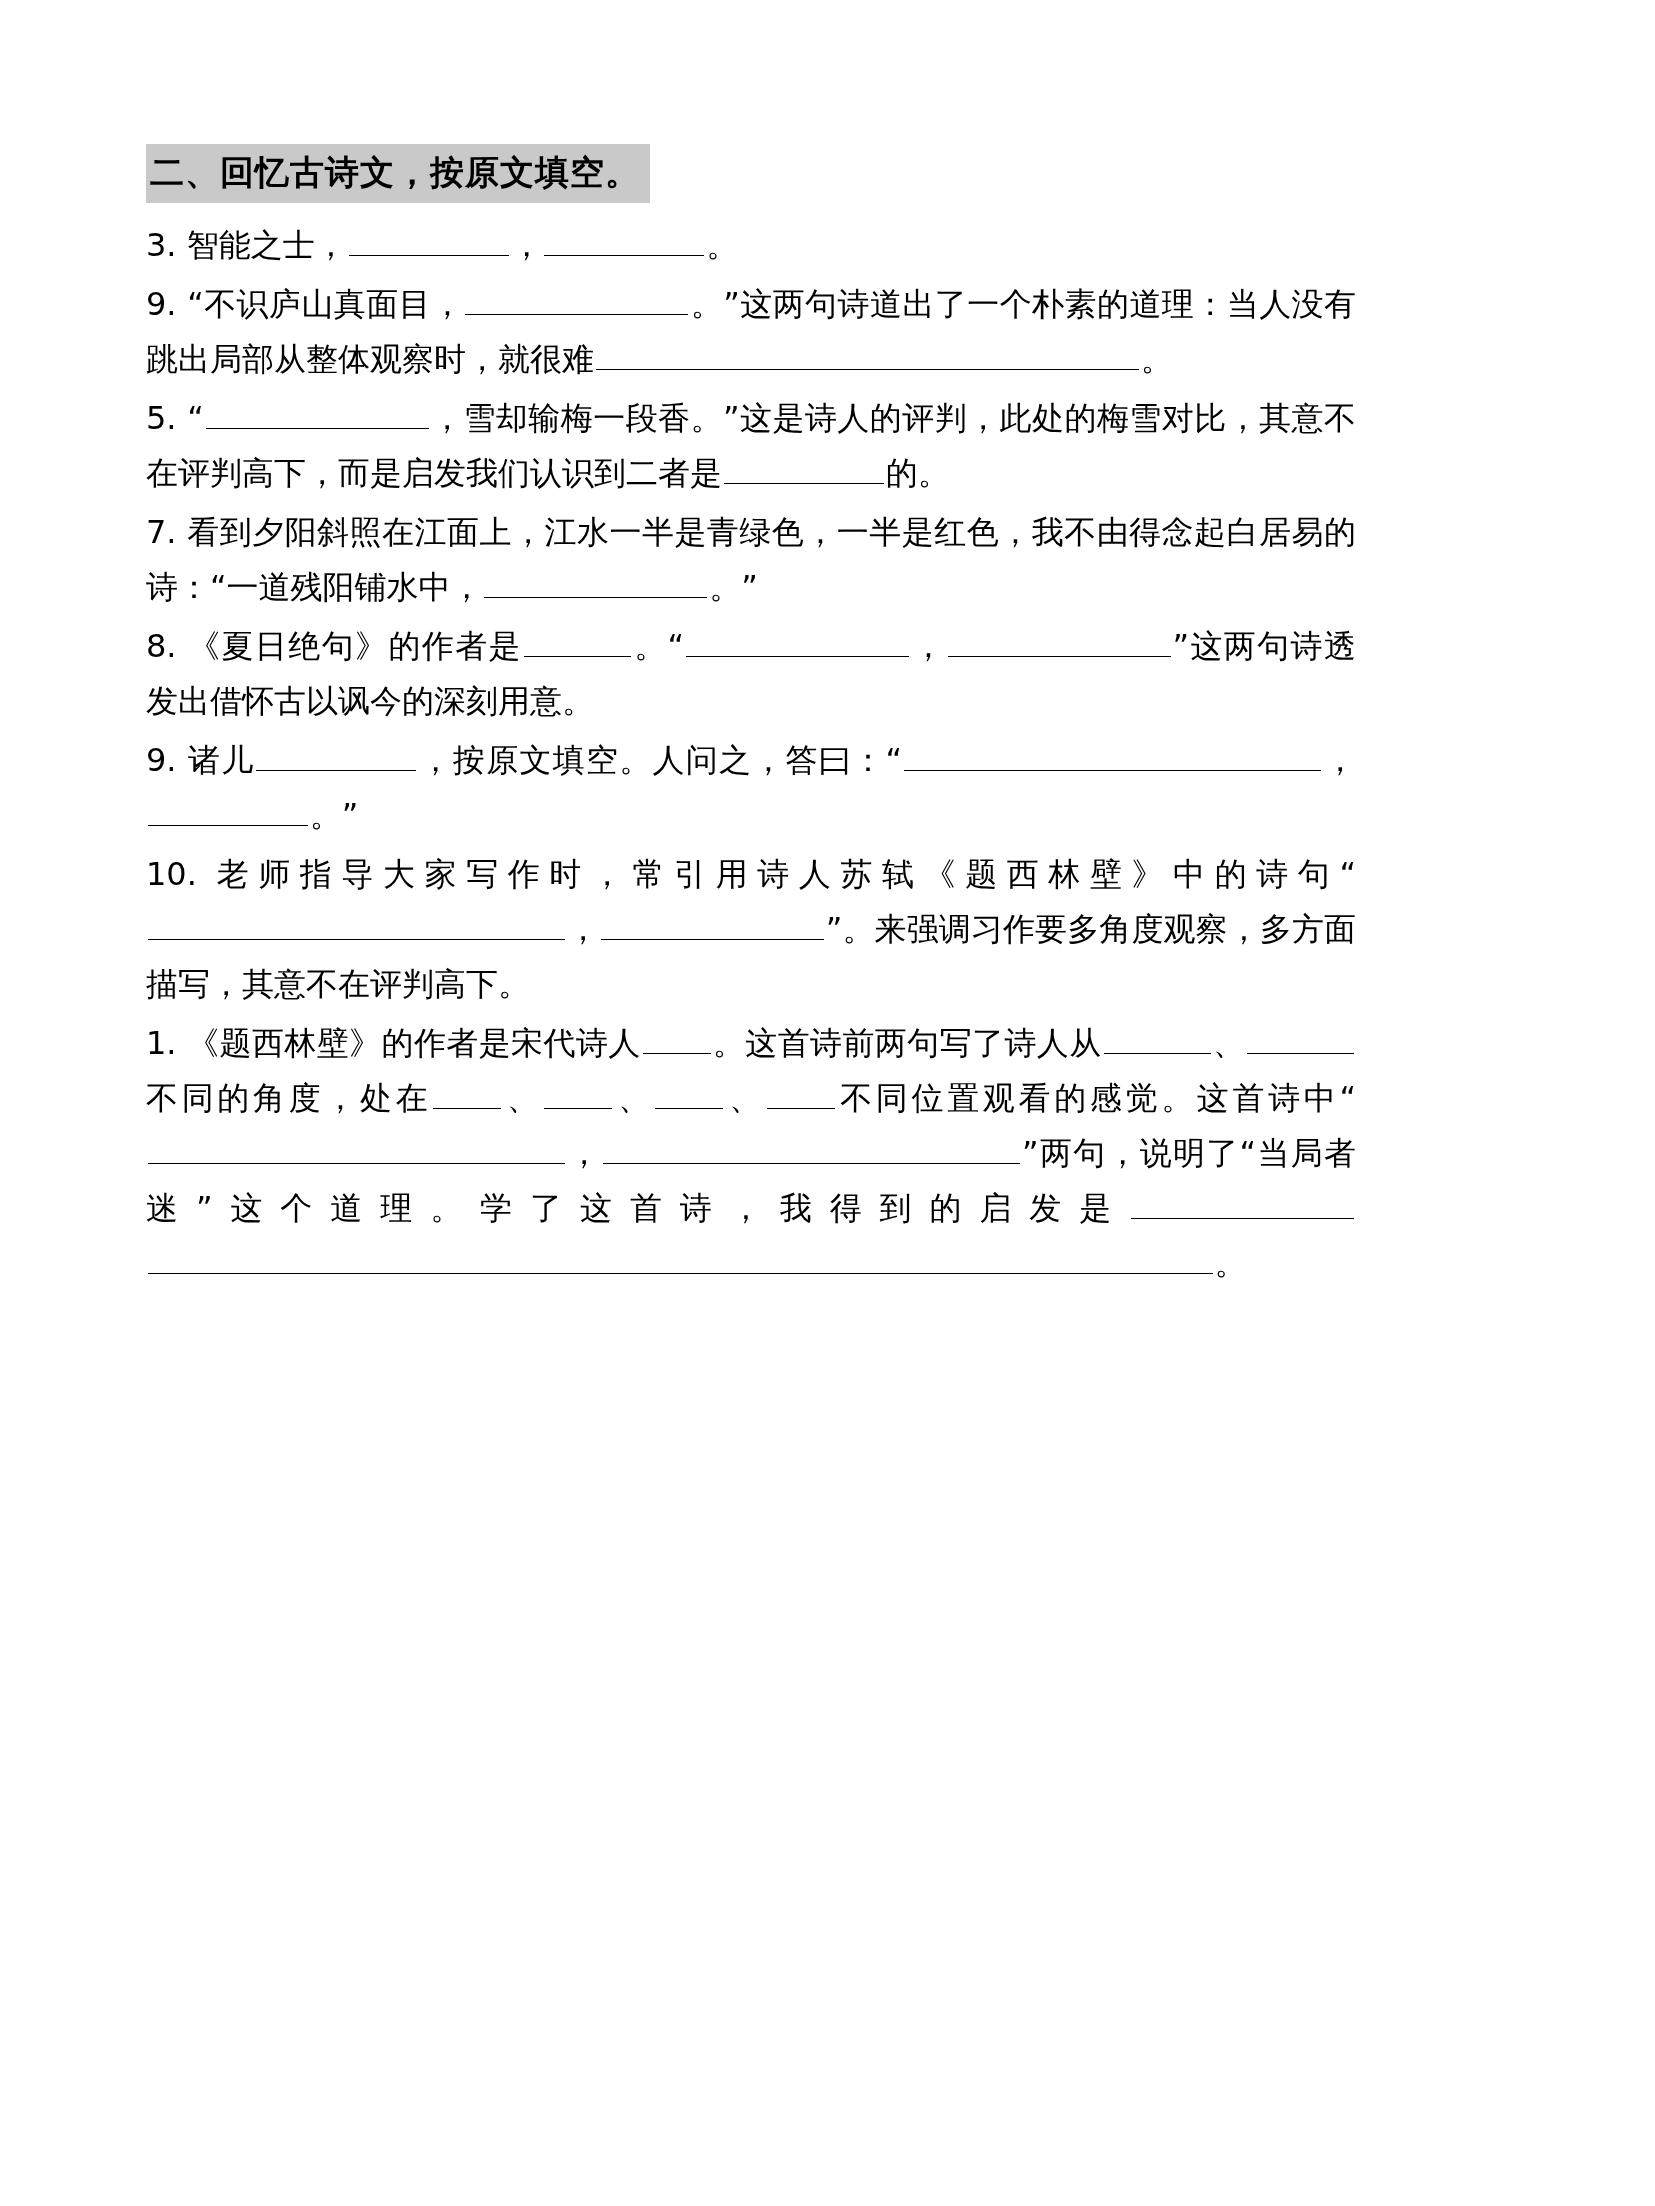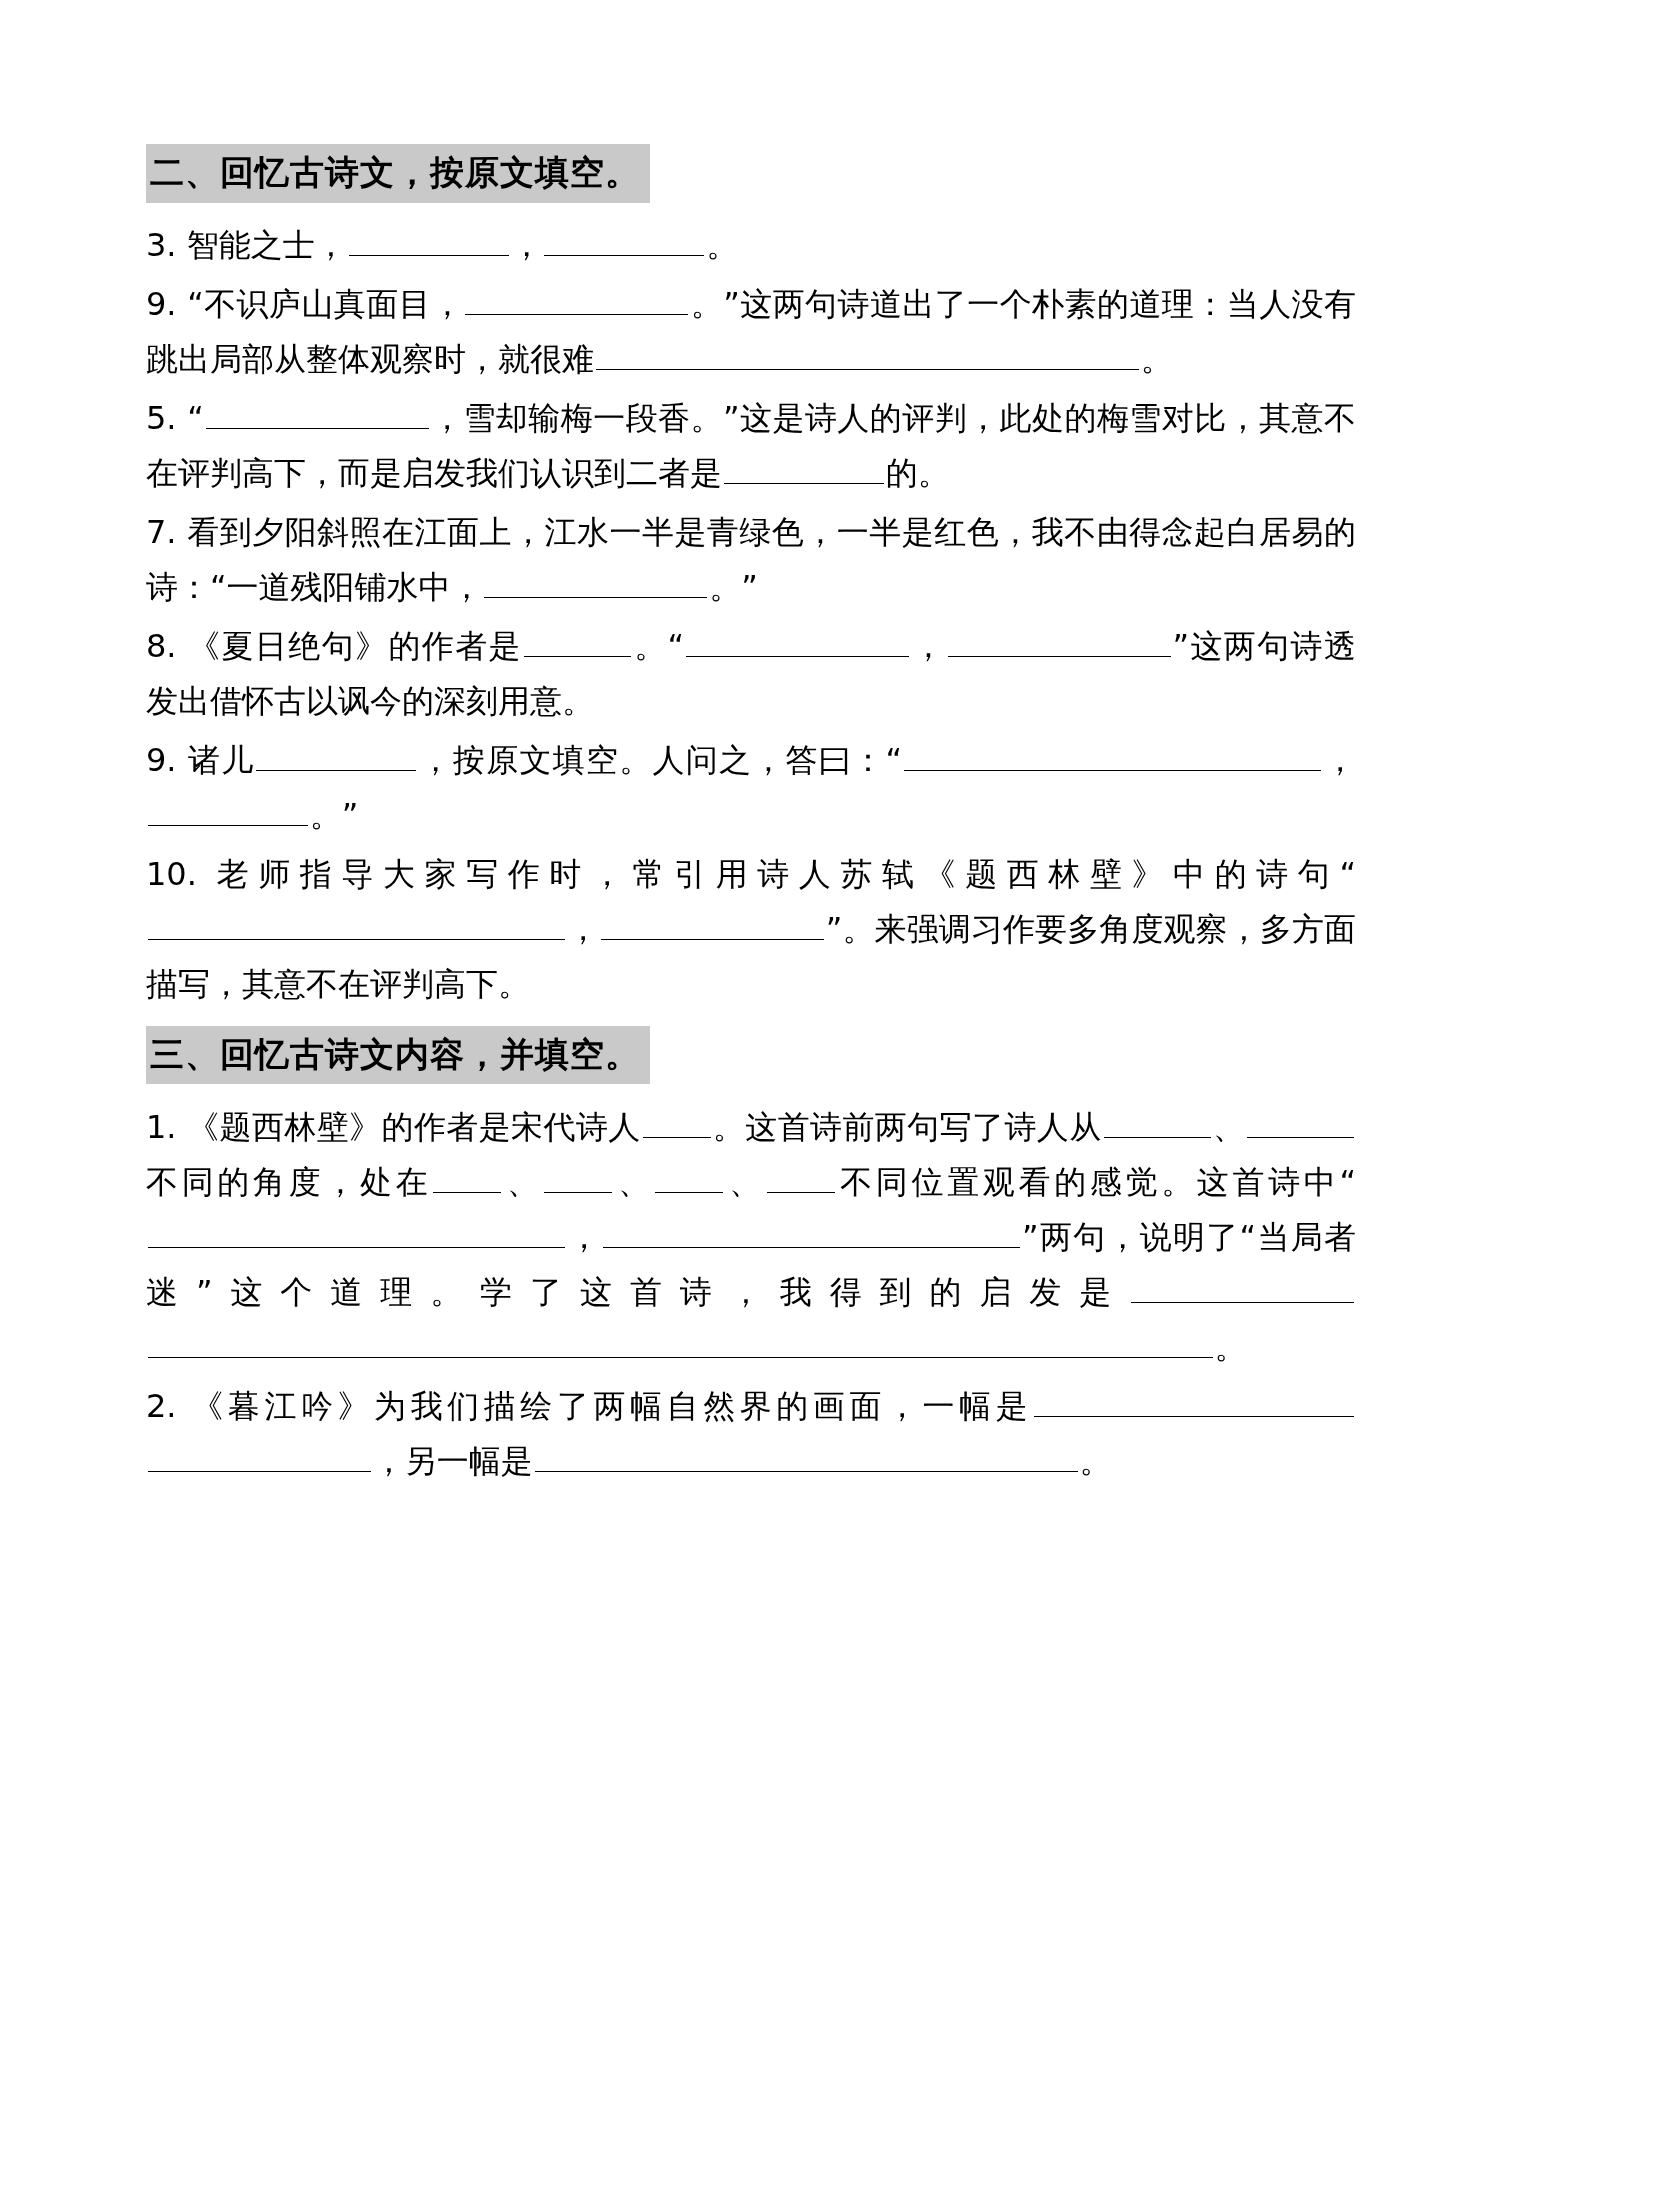--- a/index.html
+++ b/index.html
@@ -93,26 +93,20 @@
   </p>
 
   <p class="q">
     <span>9. 诸儿</span><span class="blank b-m"></span><span>，按原文填空。人问之，答曰：“</span><span class="blank b-h"></span><span>，</span><span class="blank b-m"></span><span>。”</span>
   </p>
 
   <p class="q">
     <span>10. 老师指导大家写作时，常引用诗人苏轼《题西林壁》中的诗句“</span><span class="blank b-h"></span><span>，</span><span class="blank b-l"></span><span>”。来强调习作要多角度观察，多方面描写，其意不在评判高下。</span>
   </p>
 
-  <div class="heading-wrap">
-    <span class="section-heading">三、回忆古诗文内容，并填空。</span>
-  </div>
 
   <p class="q">
     <span>1. 《题西林壁》的作者是宋代诗人</span><span class="blank b-xs"></span><span>。这首诗前两句写了诗人从</span><span class="blank b-s"></span><span>、</span><span class="blank b-s"></span><span>不同的角度，处在</span><span class="blank b-xs"></span><span>、</span><span class="blank b-xs"></span><span>、</span><span class="blank b-xs"></span><span>、</span><span class="blank b-xs"></span><span>不同位置观看的感觉。这首诗中“</span><span class="blank b-h"></span><span>，</span><span class="blank b-h"></span><span>”两句，说明了“当局者迷”这个道理。学了这首诗，我得到的启发是</span><span class="blank b-l"></span><span class="blank b-90"></span><span>。</span>
   </p>
 
-  <p class="q">
-    <span>2. 《暮江吟》为我们描绘了两幅自然界的画面，一幅是</span><span class="blank b-xxl"></span><span class="blank b-l"></span><span>，另一幅是</span><span class="blank b-w"></span><span>。</span>
-  </p>
 
 </div>
 
 
 </body></html>

